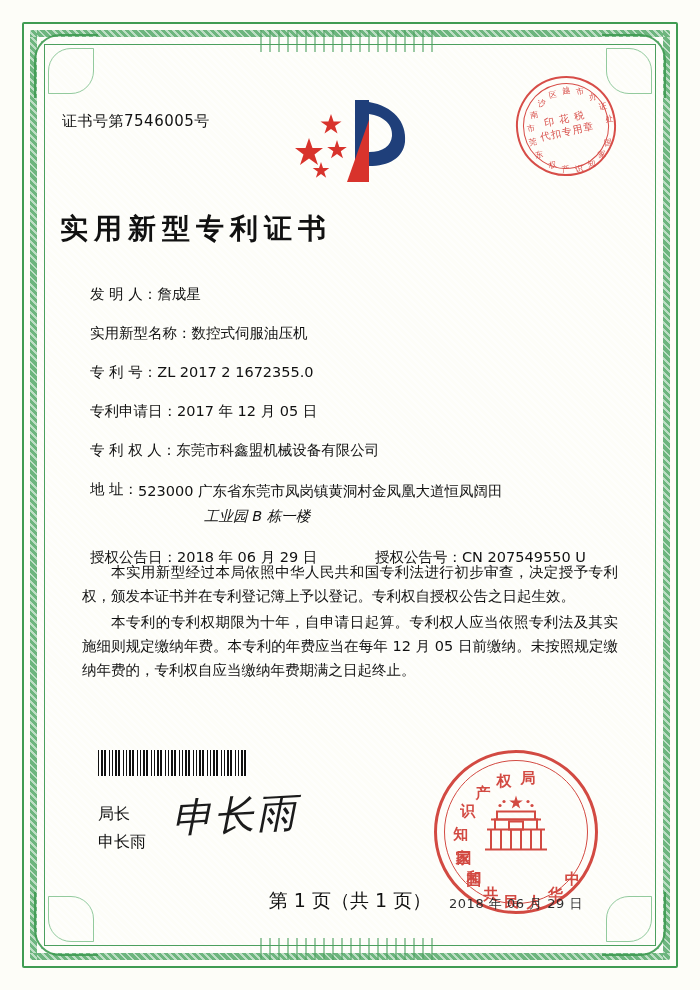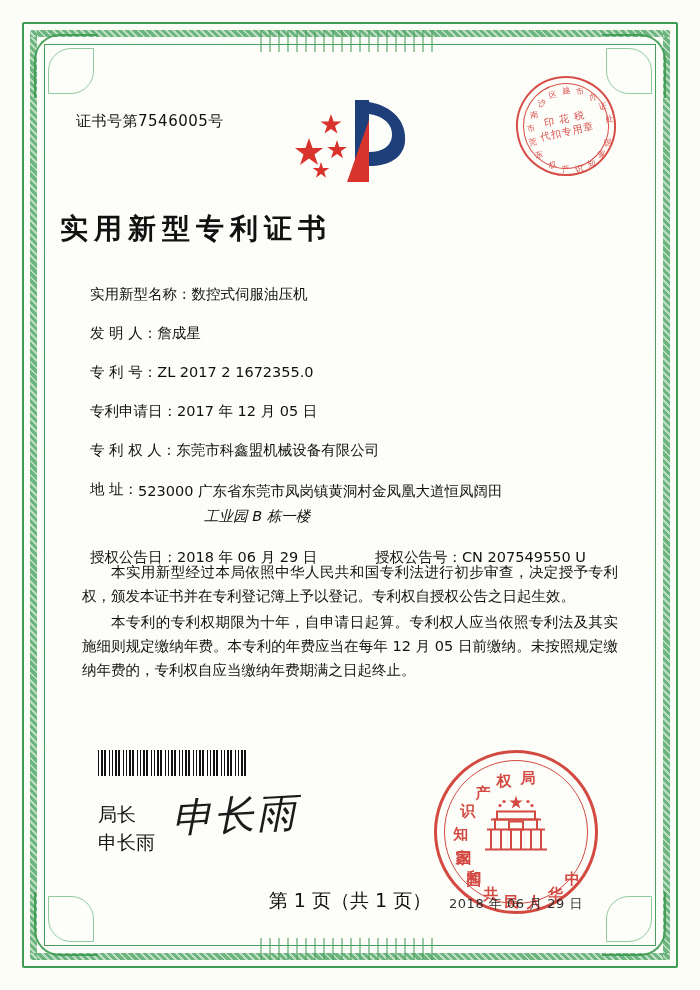--- a/index.html
+++ b/index.html
@@ -101,21 +101,21 @@
   .content {
     position: absolute;
     left: 60px; top: 60px;
     width: 580px;
     height: 870px;
   }
 
   
   .cert-no {
     position: absolute;
-    left: 16px; top: 52px;
+    left: 2px; top: 52px;
     font-size: 15px;
     letter-spacing: .5px;
     color: #111;
   }
 
   
   .top-stamp {
     position: absolute;
     right: 24px; top: 16px;
     width: 96px; height: 96px;
@@ -239,21 +239,21 @@
       repeating-linear-gradient(90deg,
         #111 0 1px, #fff 1px 3px, #111 3px 5px, #fff 5px 6px,
         #111 6px 8px, #fff 8px 11px, #111 11px 12px, #fff 12px 14px);
   }
 
   
   .sign-block {
     position: absolute;
     left: 38px;
     top: 740px;
-    font-size: 19px;
+    font-size: 16px;
     line-height: 28px;
   }
   .signature-script {
     position: absolute;
     left: 112px;
     top: 728px;
     font-family: "DejaVu Serif", "Liberation Serif", serif;
     font-size: 40px;
     font-style: italic;
     letter-spacing: 2px;
@@ -386,27 +386,27 @@
         </g>
         <polygon points="62,96 84,34 84,96" fill="#d8332c"></polygon>
       </svg>
     </div>
 
     <div class="doc-title">实用新型专利证书</div>
 
     <div class="fields">
 
       <div class="field-row">
+        <span class="field-label">发 明 人：</span>
+        <span class="field-value">詹成星</span>
+      </div>
+
+      <div class="field-row">
         <span class="field-label">实用新型名称：</span>
         <span class="field-value">数控式伺服油压机</span>
-      </div>
-
-      <div class="field-row">
-        <span class="field-label">发 明 人：</span>
-        <span class="field-value">詹成星</span>
       </div>
 
       <div class="field-row">
         <span class="field-label">专 利 号：</span>
         <span class="field-value">ZL 2017 2 1672355.0</span>
       </div>
 
       <div class="field-row">
         <span class="field-label">专利申请日：</span>
         <span class="field-value">2017 年 12 月 05 日</span>

